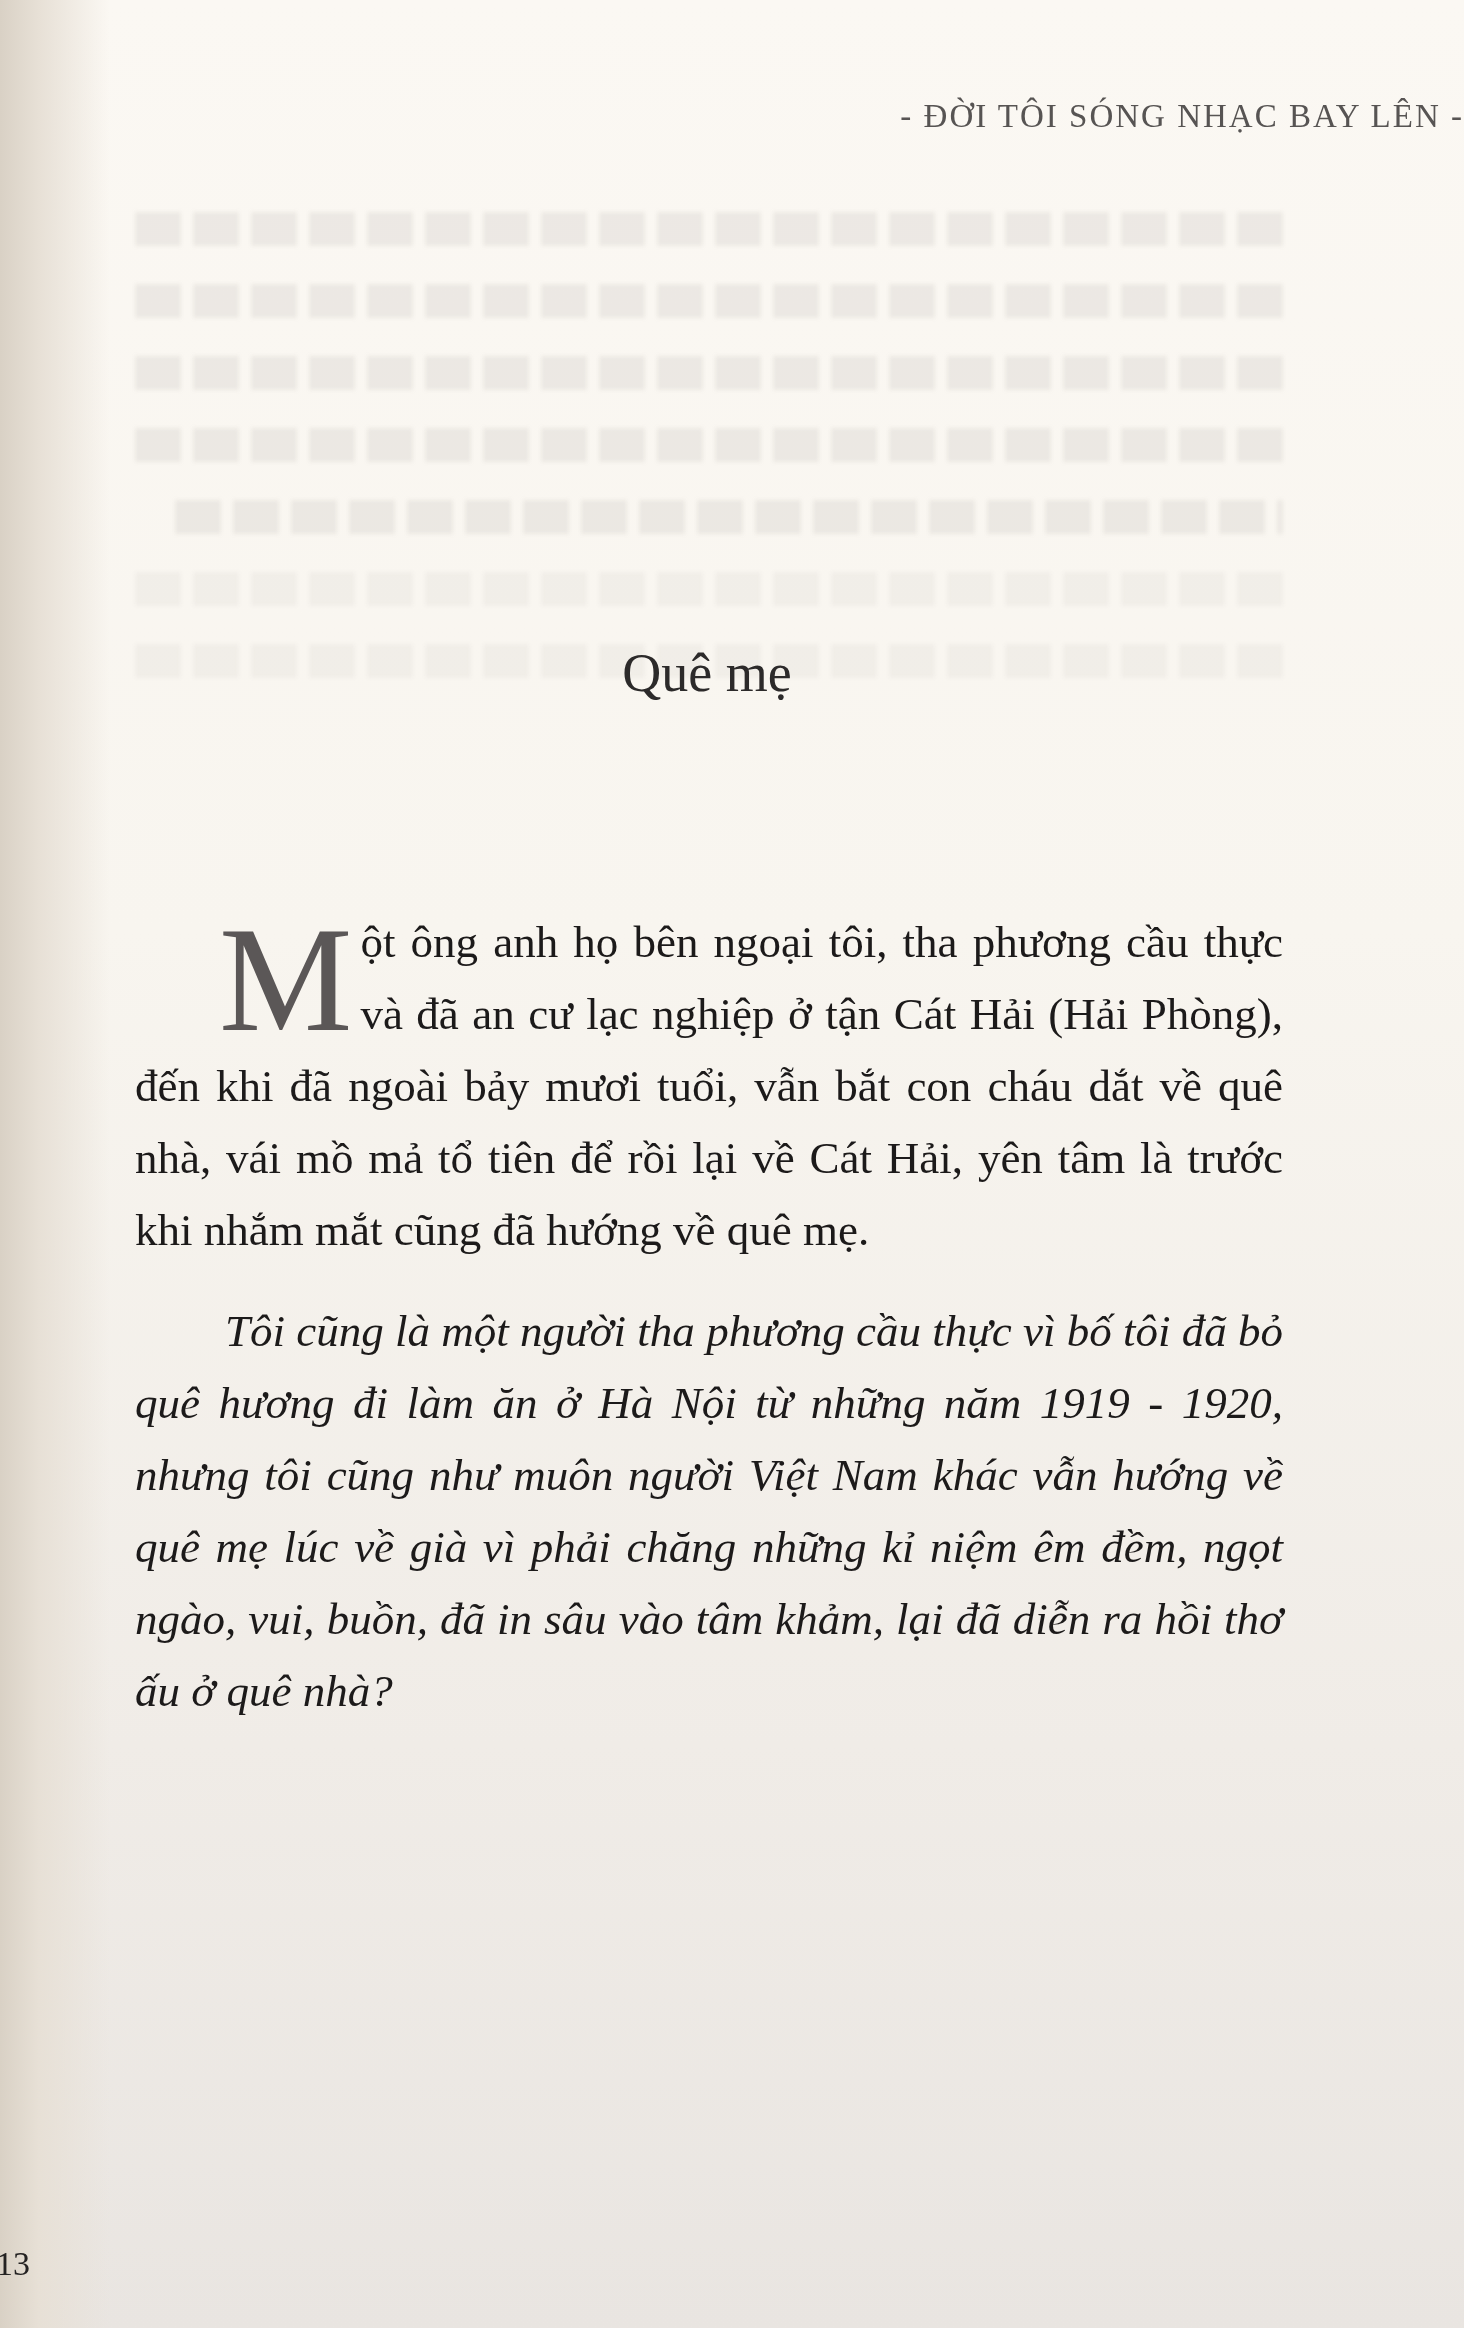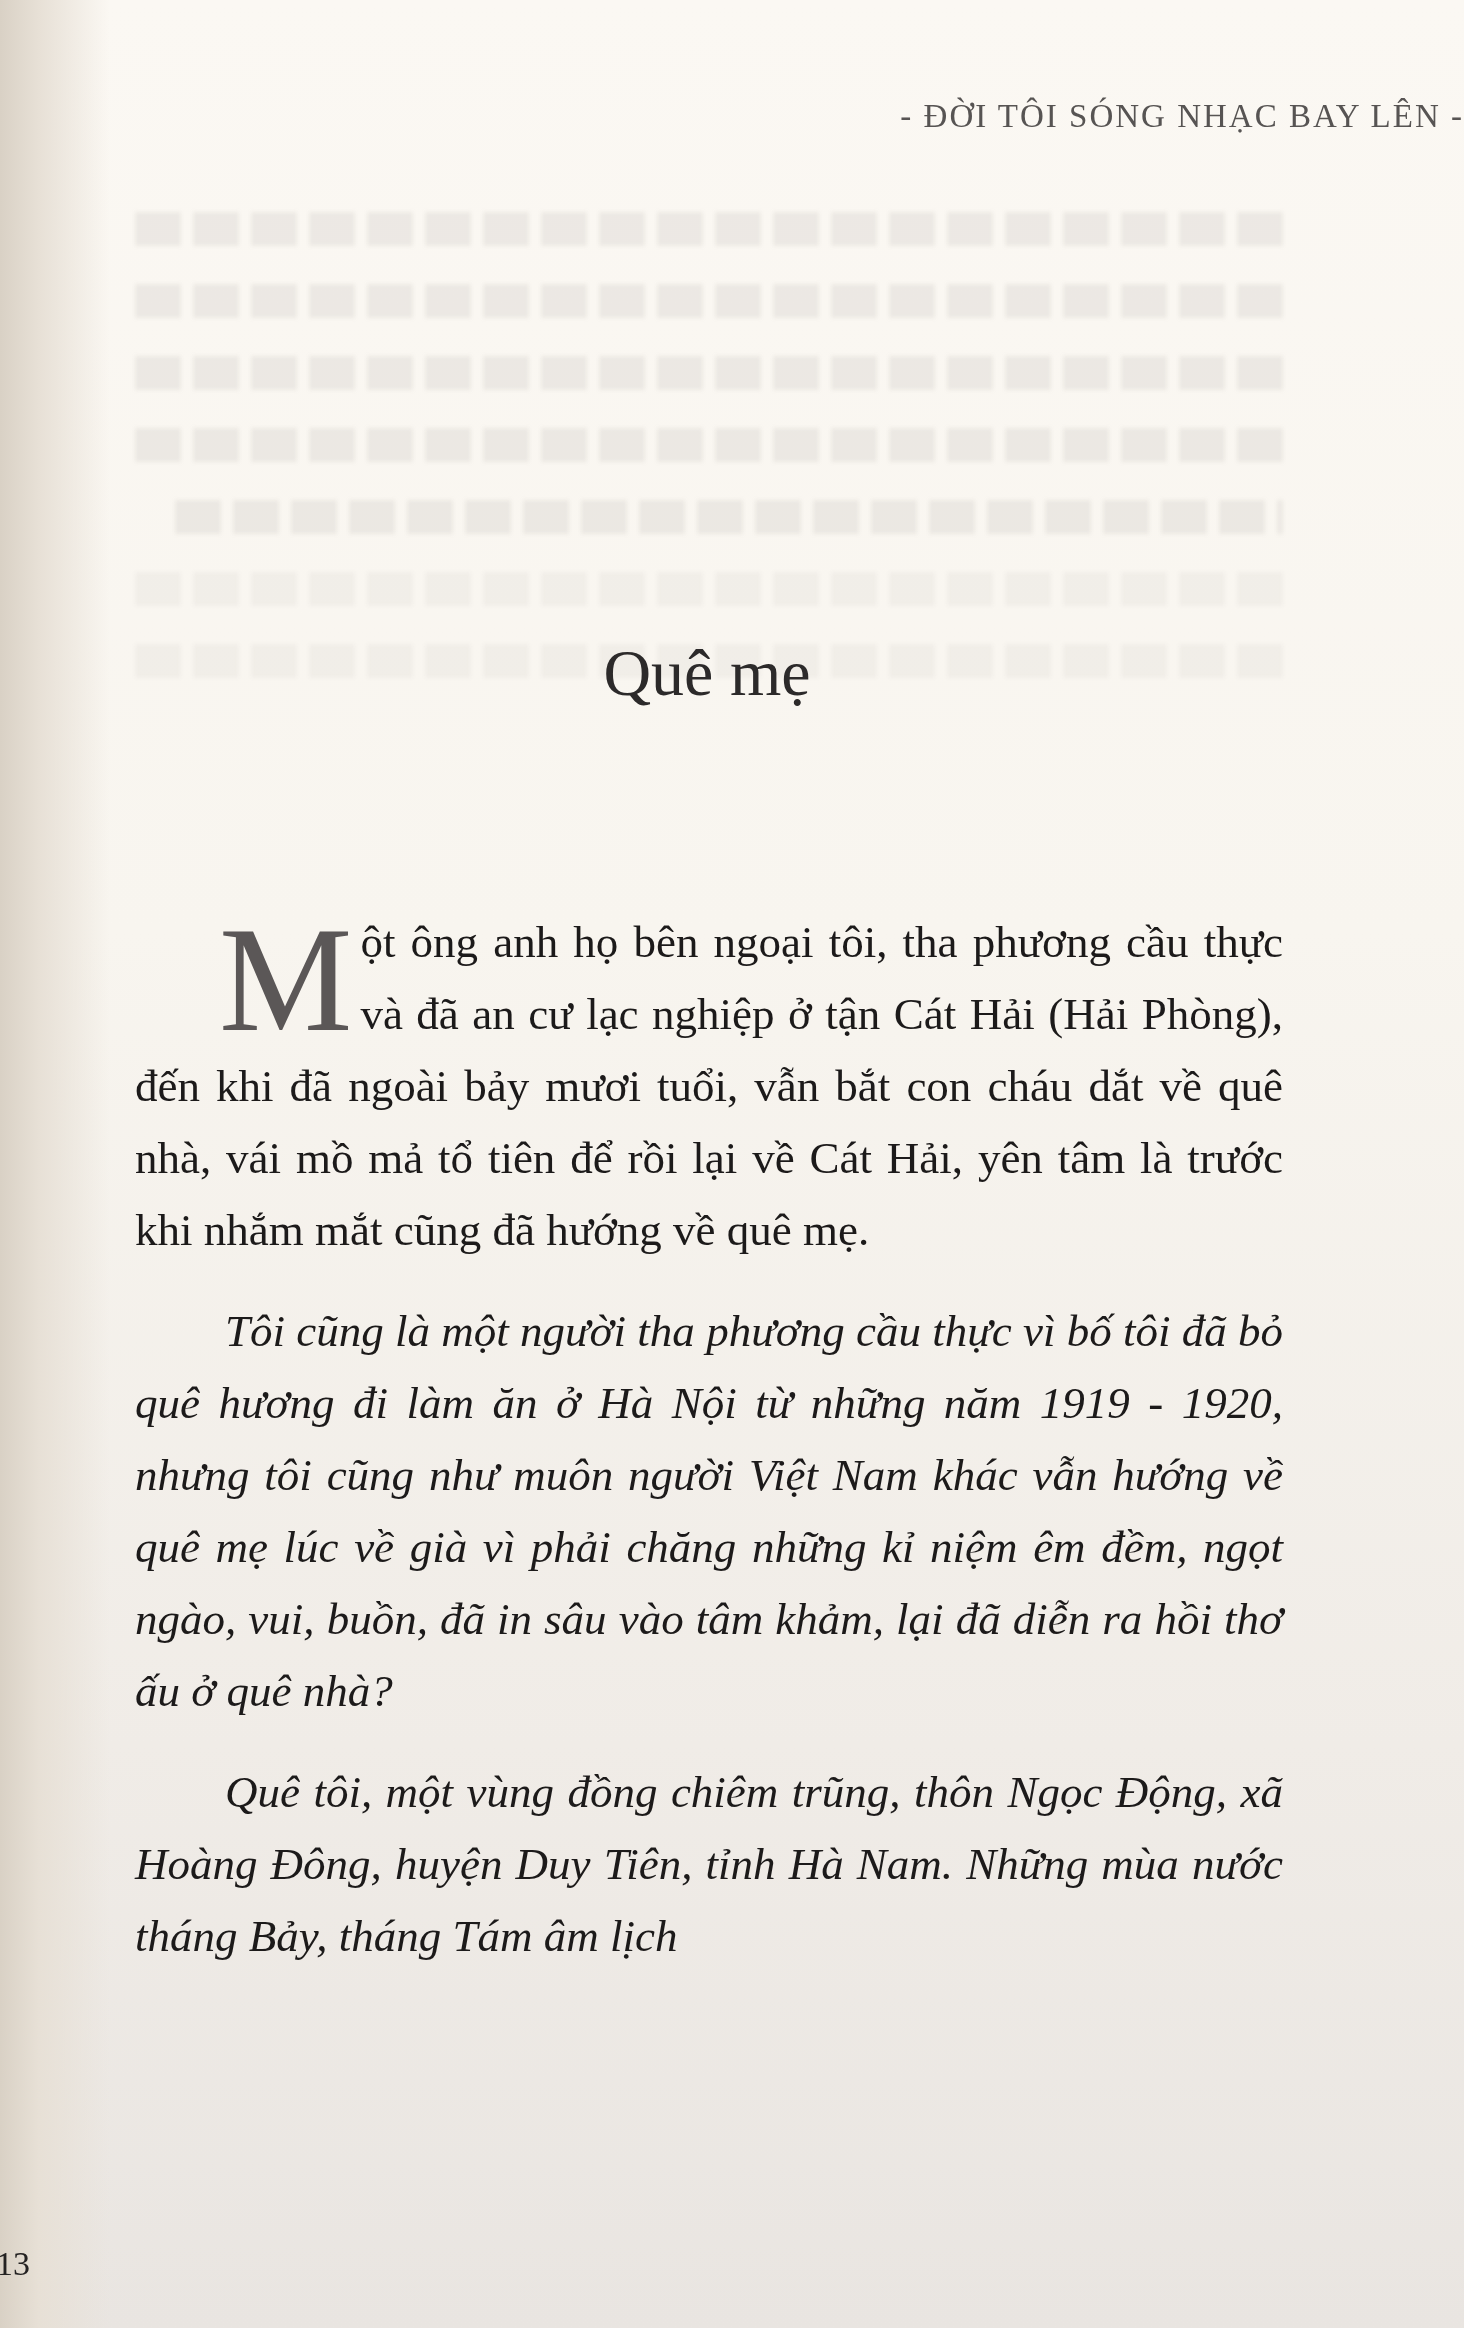--- a/index.html
+++ b/index.html
@@ -49,21 +49,21 @@
     color: #575453;
     line-height: 40px;
   }
   .running-head span { margin-left: -60px; display: inline-block; }
   .chapter-title {
     position: absolute;
     top: 628px;
     left: 0;
     width: 1464px;
     text-align: center;
-    font-size: 66px;
+    font-size: 54px;
     line-height: 90px;
     color: #2c2a2a;
   }
   .chapter-title span { display: inline-block; margin-left: -50px; }
   .body-text {
     position: absolute;
     top: 906px;
     left: 135px;
     width: 1148px;
     font-size: 45px;
@@ -123,18 +123,17 @@
 
 <div class="chapter-title">
   <span>Quê mẹ</span>
 </div>
 
 <div class="body-text">
   <p class="p1">
     <span class="drop-cap">M</span><span>ột ông anh họ bên ngoại tôi, tha phương cầu thực và đã an cư lạc nghiệp ở tận Cát Hải (Hải Phòng), đến khi đã ngoài bảy mươi tuổi, vẫn bắt con cháu dắt về quê nhà, vái mồ mả tổ tiên để rồi lại về Cát Hải, yên tâm là trước khi nhắm mắt cũng đã hướng về quê mẹ.</span>
   </p>
   <p class="indent">Tôi cũng là một người tha phương cầu thực vì bố tôi đã bỏ quê hương đi làm ăn ở Hà Nội từ những năm 1919 - 1920, nhưng tôi cũng như muôn người Việt Nam khác vẫn hướng về quê mẹ lúc về già vì phải chăng những kỉ niệm êm đềm, ngọt ngào, vui, buồn, đã in sâu vào tâm khảm, lại đã diễn ra hồi thơ ấu ở quê nhà?</p>
-  <p class="indent">Quê tôi, một vùng đồng chiêm trũng, thôn Ngọc Động, xã Hoàng Đông, huyện Duy Tiên, tỉnh Hà Nam. Những mùa nước tháng Bảy, tháng Tám âm lịch</p>
 </div>
 
 <div class="page-number">
   <span>13</span>
 </div>
 
 </body></html>

